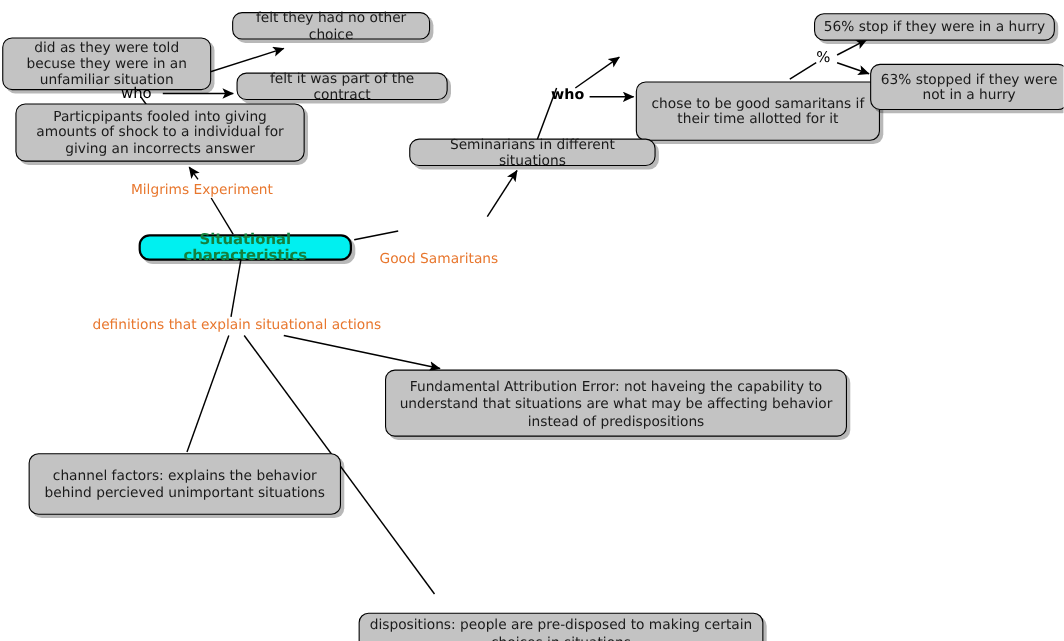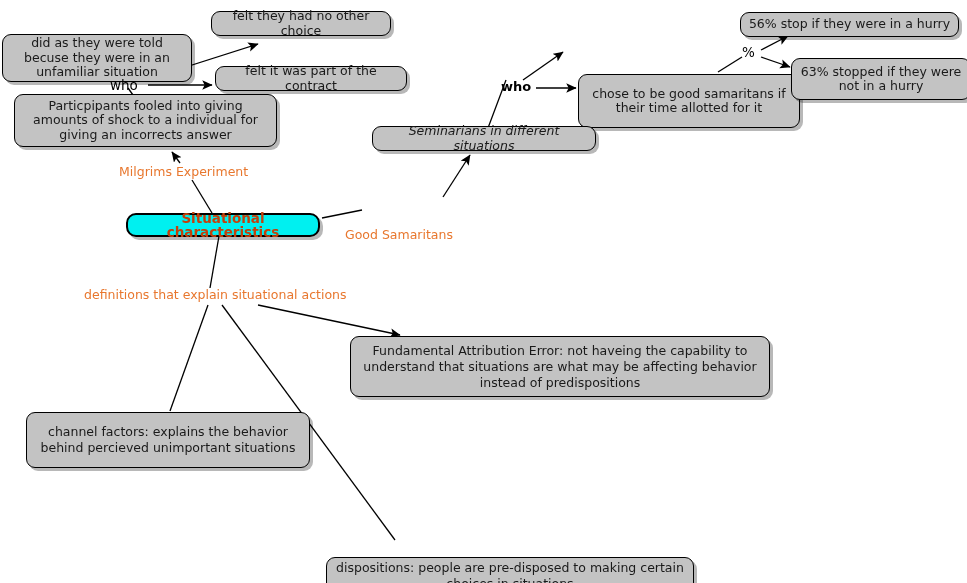--- a/index.html
+++ b/index.html
@@ -40,21 +40,21 @@
     font-size: 12.5px;
     line-height: 14.5px;
     padding: 3px 7px;
   }
   .node.root {
     background: #00f0f0;
     border: 2px solid #000000;
     border-radius: 10px;
     font-weight: bold;
     font-size: 13.5px;
-    color: #c2410c;
+    color: #15803d;
   }
   .node .b {
     font-weight: normal;
   }
   .link-label {
     position: absolute;
     color: #e8772e;
     font-size: 12.5px;
     line-height: 14px;
     white-space: nowrap;
@@ -132,21 +132,21 @@
   </div>
 
   <div class="node" style="left:578px; top:74px; width:222px; height:54px;">
     <span>chose to be good samaritans if their time allotted for it</span>
   </div>
 
   <div class="node" style="left:791px; top:58px; width:180px; height:42px;">
     <span>63% stopped if they were not in a hurry</span>
   </div>
 
-  <div class="node" style="left:372px; top:126px; width:224px; height:25px;font-style:italic;">
+  <div class="node" style="left:372px; top:126px; width:224px; height:25px;">
     <span>Seminarians in different situations</span>
   </div>
 
   <div class="node root" style="left:126px; top:213px; width:194px; height:24px;">
     <span>Situational characteristics</span>
   </div>
 
   <div class="node" style="left:350px; top:336px; width:420px; height:61px; line-height:16px;">
     <span>
       <span class="b">Fundamental Attribution Error:</span><span> not haveing the capability to understand that situations are what may be affecting behavior instead of predispositions</span>

